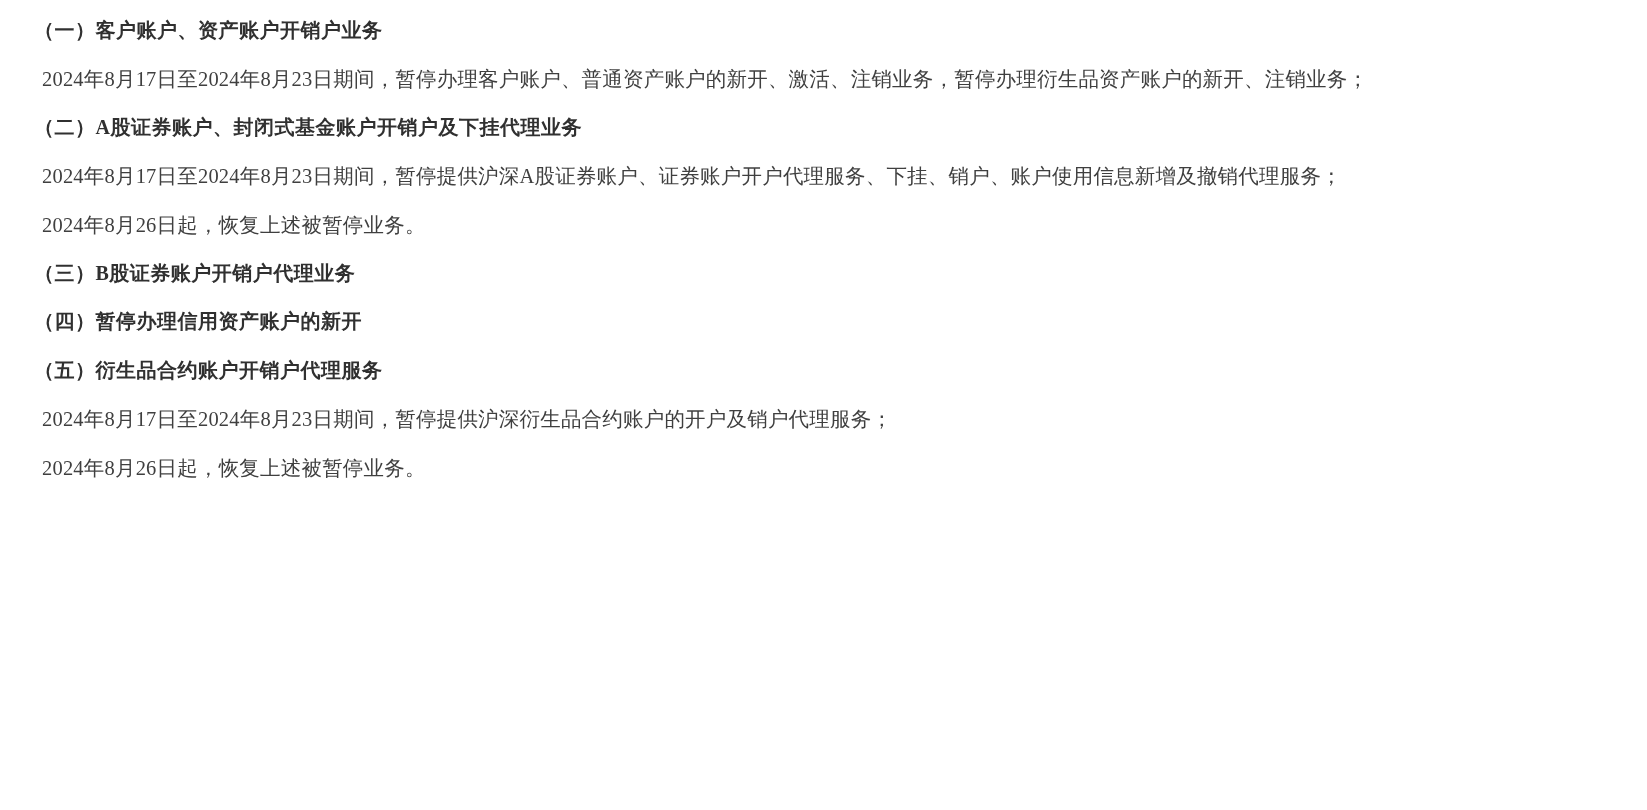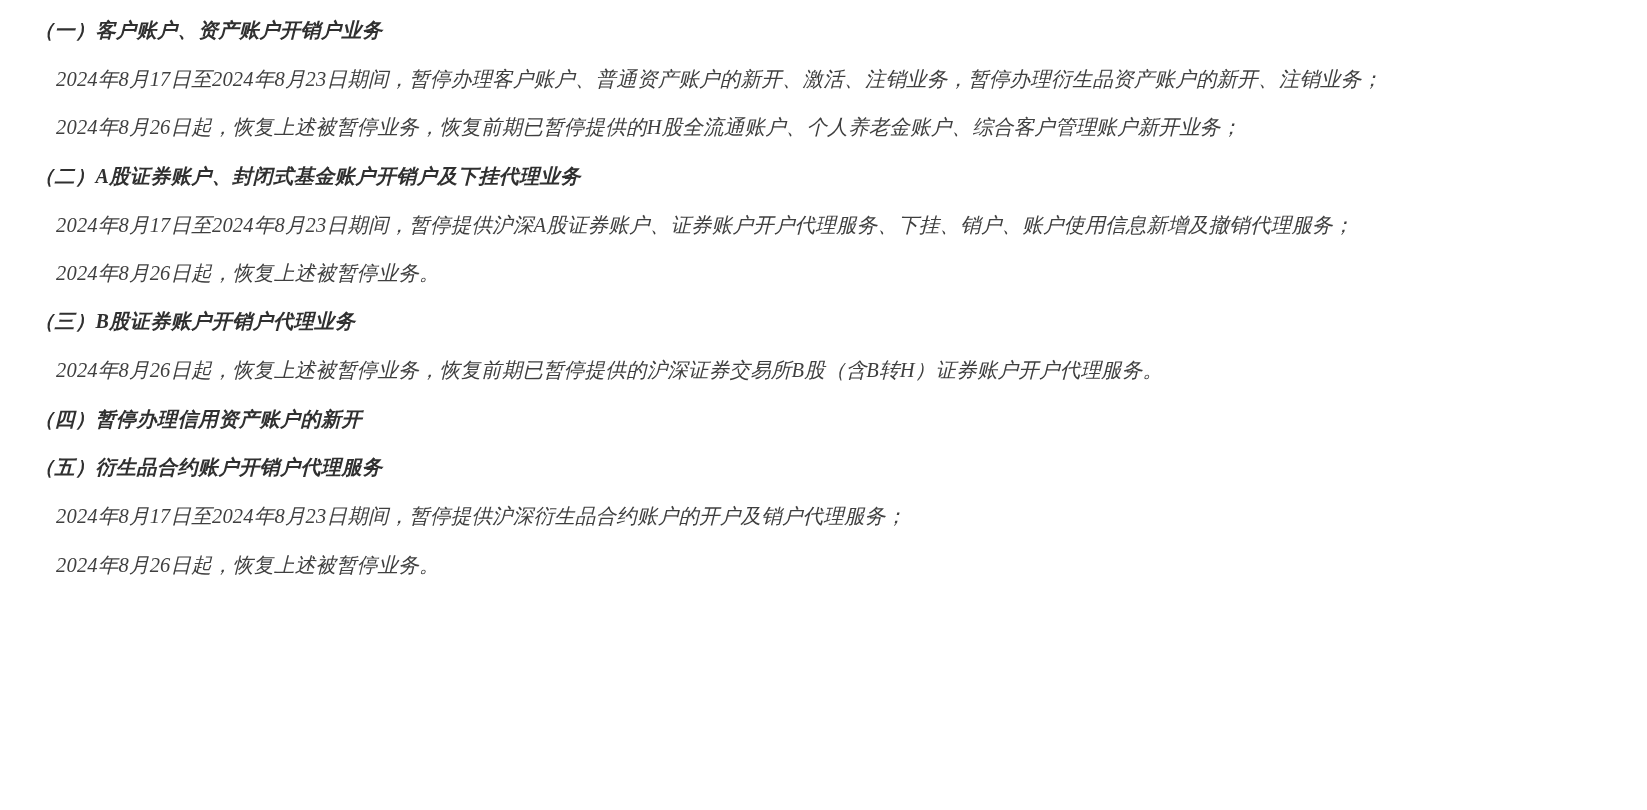--- a/index.html
+++ b/index.html
@@ -14,45 +14,42 @@
     font-family: "Liberation Serif", "DejaVu Serif", serif;
     padding-top: 6px;
     color: #3f3f3f;
   }
   .line {
     height: 48.6px;
     display: flex;
     align-items: center;
     white-space: nowrap;
     overflow: hidden;
-    font-style: italic;
   }
   .section-heading {
     margin-left: 34px;
     font-size: 20px;
     font-weight: bold;
     color: #303030;
     letter-spacing: 0.5px;
   }
   .paragraph {
-    margin-left: 56px;
+    margin-left: 42px;
     font-size: 20.5px;
     color: #3f3f3f;
     letter-spacing: 0.2px;
   }
 </style>
 </head>
 <body>
 
 <div class="doc">
     <div class="line section-heading">（一）客户账户、资产账户开销户业务</div>
     <div class="line paragraph">2024年8月17日至2024年8月23日期间，暂停办理客户账户、普通资产账户的新开、激活、注销业务，暂停办理衍生品资产账户的新开、注销业务；</div>
-    <div class="line paragraph">2024年8月26日起，恢复上述被暂停业务，恢复前期已暂停提供的H股全流通账户、个人养老金账户、综合客户管理账户新开业务；</div>
     <div class="line section-heading">（二）A股证券账户、封闭式基金账户开销户及下挂代理业务</div>
     <div class="line paragraph">2024年8月17日至2024年8月23日期间，暂停提供沪深A股证券账户、证券账户开户代理服务、下挂、销户、账户使用信息新增及撤销代理服务；</div>
     <div class="line paragraph">2024年8月26日起，恢复上述被暂停业务。</div>
     <div class="line section-heading">（三）B股证券账户开销户代理业务</div>
-    <div class="line paragraph">2024年8月26日起，恢复上述被暂停业务，恢复前期已暂停提供的沪深证券交易所B股（含B转H）证券账户开户代理服务。</div>
     <div class="line section-heading">（四）暂停办理信用资产账户的新开</div>
     <div class="line section-heading">（五）衍生品合约账户开销户代理服务</div>
     <div class="line paragraph">2024年8月17日至2024年8月23日期间，暂停提供沪深衍生品合约账户的开户及销户代理服务；</div>
     <div class="line paragraph">2024年8月26日起，恢复上述被暂停业务。</div>
   </div>
 
 </body></html>

